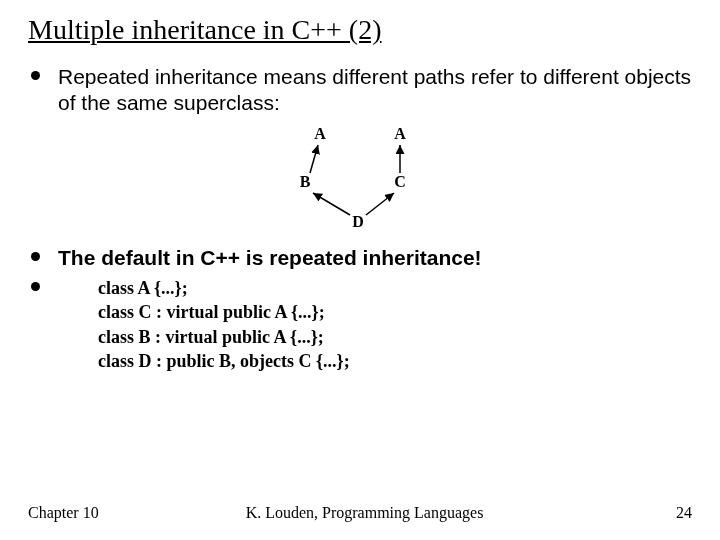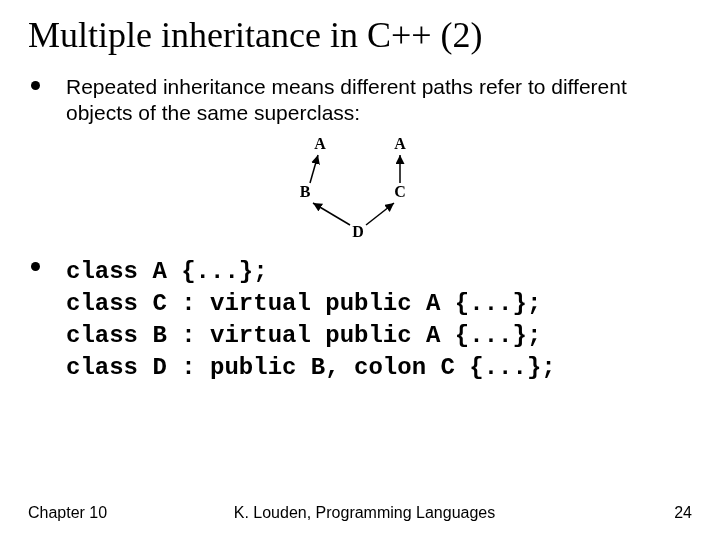--- a/index.html
+++ b/index.html
@@ -11,67 +11,69 @@
     font-family: "Times New Roman", Times, serif;
     color: #000;
     position: relative;
     box-sizing: border-box;
   }
   .slide {
     padding: 14px 28px 0 28px;
     box-sizing: border-box;
   }
   .title {
-    font-size: 36px;
+    font-size: 28px;
     font-weight: normal;
     margin: 0 0 18px 0;
+    text-decoration: underline;
   }
   .bullets {
     font-family: Arial, Helvetica, sans-serif;
     font-size: 21px;
     line-height: 1.25;
   }
   .bullet {
     display: flex;
-    gap: 24px;
+    gap: 16px;
     margin-bottom: 4px;
   }
   .bmark {
     flex: 0 0 auto;
     width: 14px;
     display: flex;
     justify-content: center;
     padding-top: 7px;
   }
   .bmark-dot {
     width: 9px;
     height: 9px;
     background: #000;
     border-radius: 50%;
   }
   .btext { flex: 1 1 auto; }
   .bold { font-weight: bold; }
   .code {
-    font-family: Liberation Mono, monospace;
-    font-size: 24px;
+    font-family: Liberation Serif, serif;
+    font-size: 18px;
     white-space: pre;
     display: block;
     margin-top: 2px;
+    margin-left: 40px;
   }
   .diagram-wrap {
     display: flex;
     justify-content: center;
     margin: 6px 0 12px 0;
   }
   .footer {
     position: absolute;
     left: 28px;
     right: 28px;
     bottom: 18px;
-    font-family: Liberation Sans, sans-serif;
+    font-family: Liberation Serif, serif;
     font-size: 16px;
     display: flex;
     justify-content: space-between;
     margin-top: 11px;
   }
   .footer .center { position: absolute; left: 9px; right: 0; text-align: center; }
 </style>
 </head>
 <body>
 
@@ -102,30 +104,36 @@
         <text x="150" y="64" font-family="Times New Roman" font-weight="bold" font-size="16" text-anchor="middle">C</text>
         <text x="108" y="104" font-family="Times New Roman" font-weight="bold" font-size="16" text-anchor="middle">D</text>
 
         <line x1="60" y1="50" x2="68" y2="22" stroke="#000" stroke-width="1.5" marker-end="url(#arrow)"></line>
         <line x1="150" y1="50" x2="150" y2="22" stroke="#000" stroke-width="1.5" marker-end="url(#arrow)"></line>
         <line x1="100" y1="92" x2="63" y2="70" stroke="#000" stroke-width="1.5" marker-end="url(#arrow)"></line>
         <line x1="116" y1="92" x2="144" y2="70" stroke="#000" stroke-width="1.5" marker-end="url(#arrow)"></line>
       </svg>
     </div>
 
+    <div class="bullet">
+      <div class="bmark">
+          <div class="bmark-dot"></div>
+        </div>
+      <div class="btext bold">The default in C++ is repeated inheritance!</div>
+    </div>
 
     <div class="bullet">
       <div class="bmark">
           <div class="bmark-dot"></div>
         </div>
       <div class="btext bold">
         <span class="code">class A {...};</span>
         <span class="code">class C : virtual public A {...};</span>
         <span class="code">class B : virtual public A {...};</span>
-        <span class="code">class D : public B, colon C {...};</span>
+        <span class="code">class D : public B, objects C {...};</span>
       </div>
     </div>
 
   </div>
 </div>
 
 <div class="footer">
   <span>Chapter 10</span>
   <span class="center">K. Louden, Programming Languages</span>
   <span>24</span>

